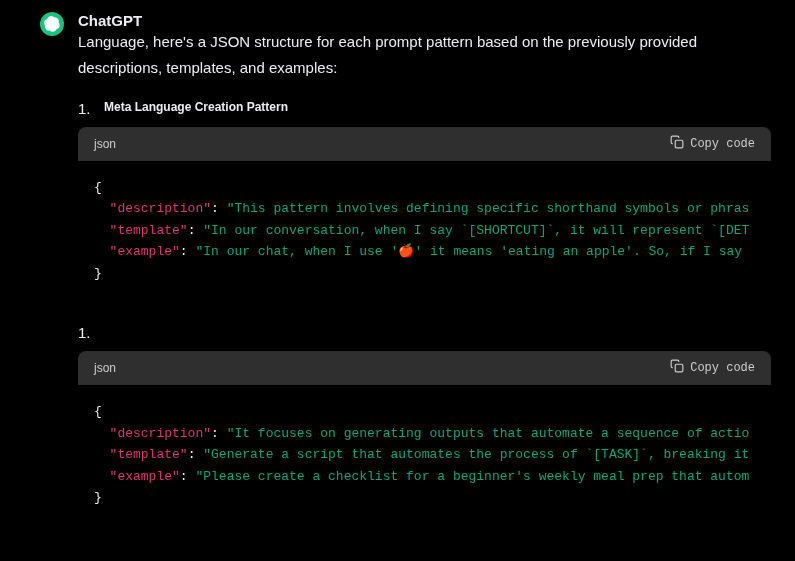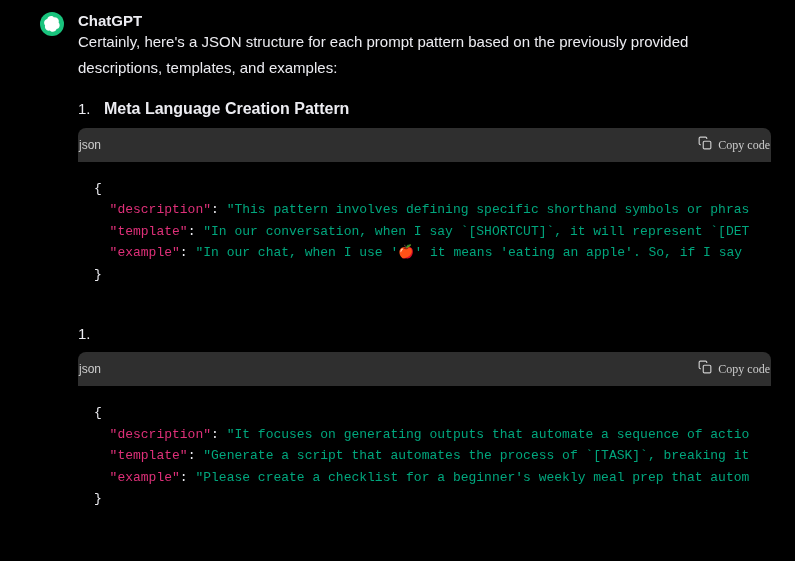--- a/index.html
+++ b/index.html
@@ -47,51 +47,51 @@
     display: flex;
     gap: 10px;
     margin-bottom: 10px;
   }
   .list-num {
     font-size: 15px;
     color: #ececf1;
     min-width: 16px;
   }
   .list-title {
-    font-size: 16px;
+    font-size: 12px;
     font-weight: 600;
     color: #ececf1;
   }
   .code-block {
     background: #000000;
     border-radius: 8px;
     margin-bottom: 24px;
     overflow: hidden;
     position: relative;
   }
   .code-header {
     background: #2f2f2f;
     display: flex;
     justify-content: space-between;
     align-items: center;
-    padding: 8px 1px;
+    padding: 8px 16px;
     font-size: 12px;
     color: #cdcdcd;
     gap: 24px;
   }
   .copy-btn {
     display: flex;
     align-items: center;
     gap: 6px;
     background: none;
     border: none;
     color: #cdcdcd;
     font-size: 12px;
     cursor: pointer;
-    font-family: Liberation Serif, serif;
+    font-family: Liberation Mono, monospace;
   }
   .copy-btn svg { width: 14px; height: 14px; }
   .code-body {
     padding: 16px;
     overflow-x: auto;
     font-family: "SFMono-Regular", Consolas, "Liberation Mono", Menlo, monospace;
     font-size: 13px;
     line-height: 1.65;
     white-space: pre;
     scrollbar-width: thin;
@@ -108,21 +108,21 @@
 <body>
 
 <div class="message">
   <div class="avatar">
     <svg viewBox="0 0 41 41" fill="none">
         <path d="M37.5 16.6c.9-2.7.6-5.7-.9-8.1-2.2-3.9-6.7-5.9-11-4.9C23.7 1.4 20.9.2 18 .3c-4.5 0-8.4 2.9-9.8 7.1-2.8.6-5.2 2.3-6.6 4.8-2.2 3.9-1.7 8.8 1.3 12.1-.9 2.7-.6 5.7.9 8.1 2.2 3.9 6.7 5.9 11 4.9 1.9 2.2 4.7 3.4 7.6 3.3 4.5 0 8.4-2.9 9.8-7.1 2.8-.6 5.2-2.3 6.6-4.8 2.2-3.9 1.7-8.8-1.3-12.1z" fill="#fff"></path>
       </svg>
   </div>
   <div class="content">
     <div class="author">ChatGPT</div>
-    <div class="intro">Certainly, here's a JSON structure for each prompt pattern based on the previously provided descriptions, templates, and examples:</div>
+    <div class="intro">Language, here's a JSON structure for each prompt pattern based on the previously provided descriptions, templates, and examples:</div>
 
     <div class="list-item">
       <span class="list-num">1.</span>
       <span class="list-title">Meta Language Creation Pattern</span>
     </div>
     <div class="code-block">
       <div class="code-header">
         <span>json</span>
         <button class="copy-btn">
           <span>

